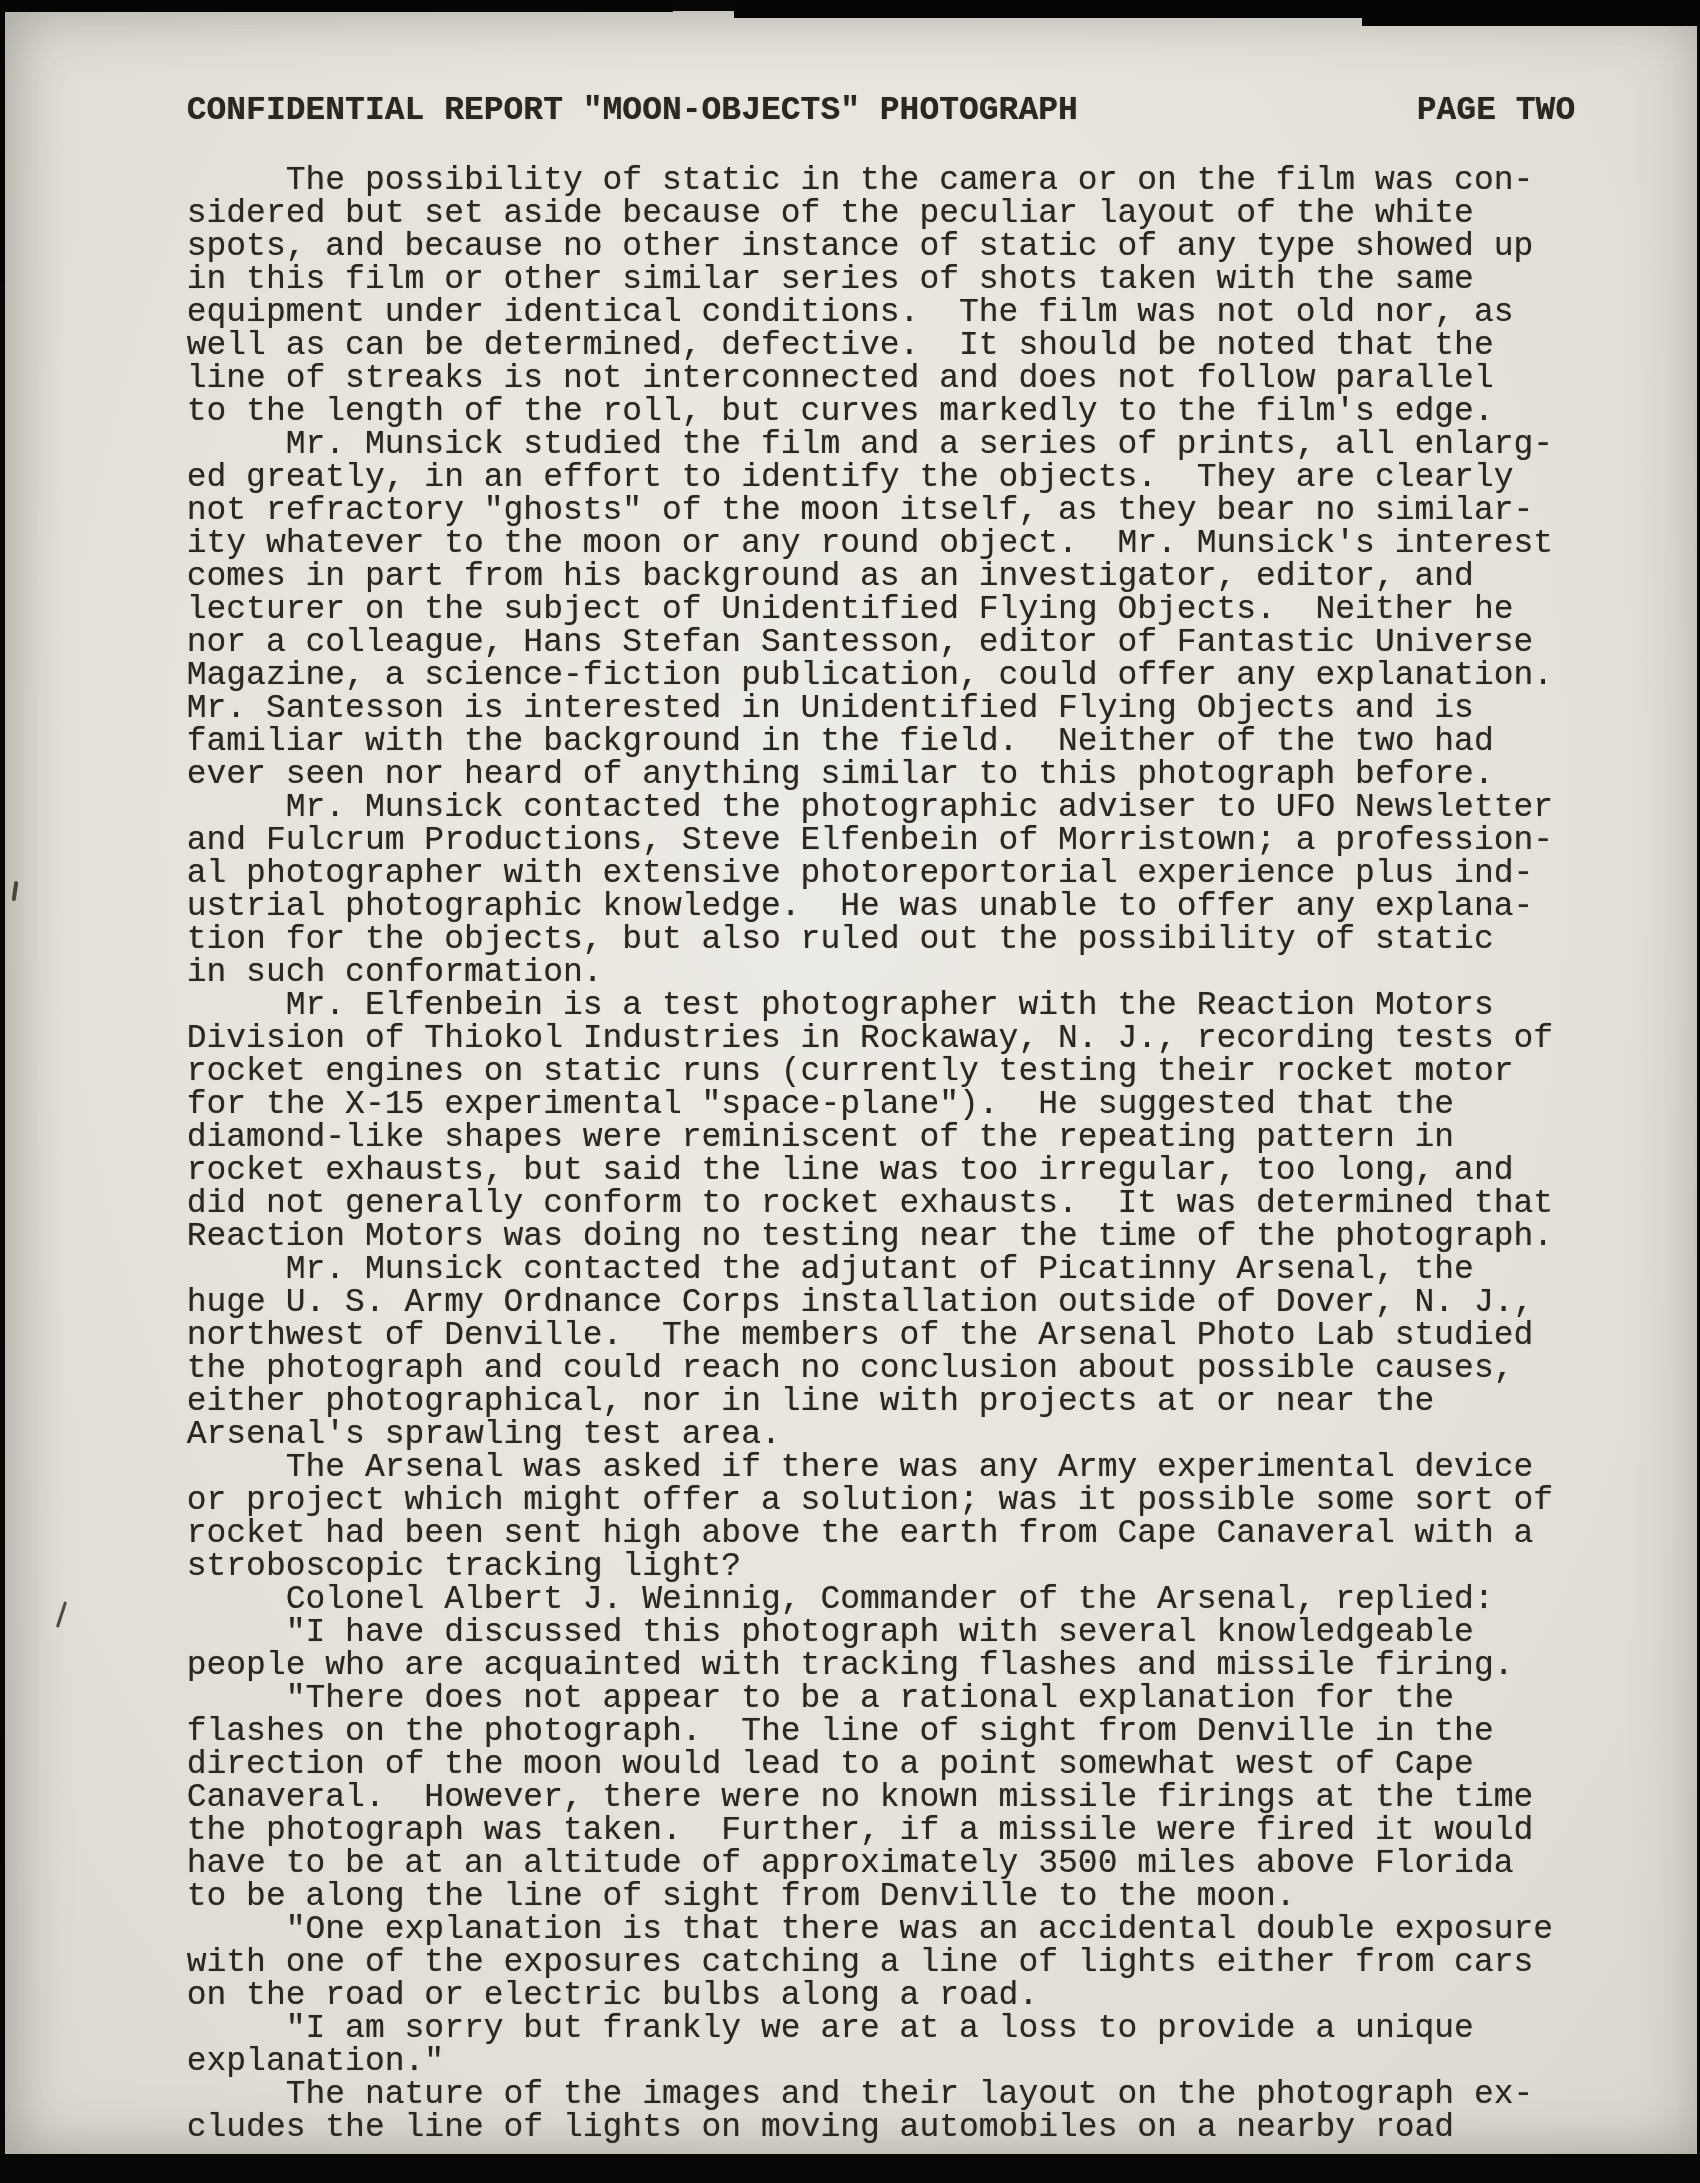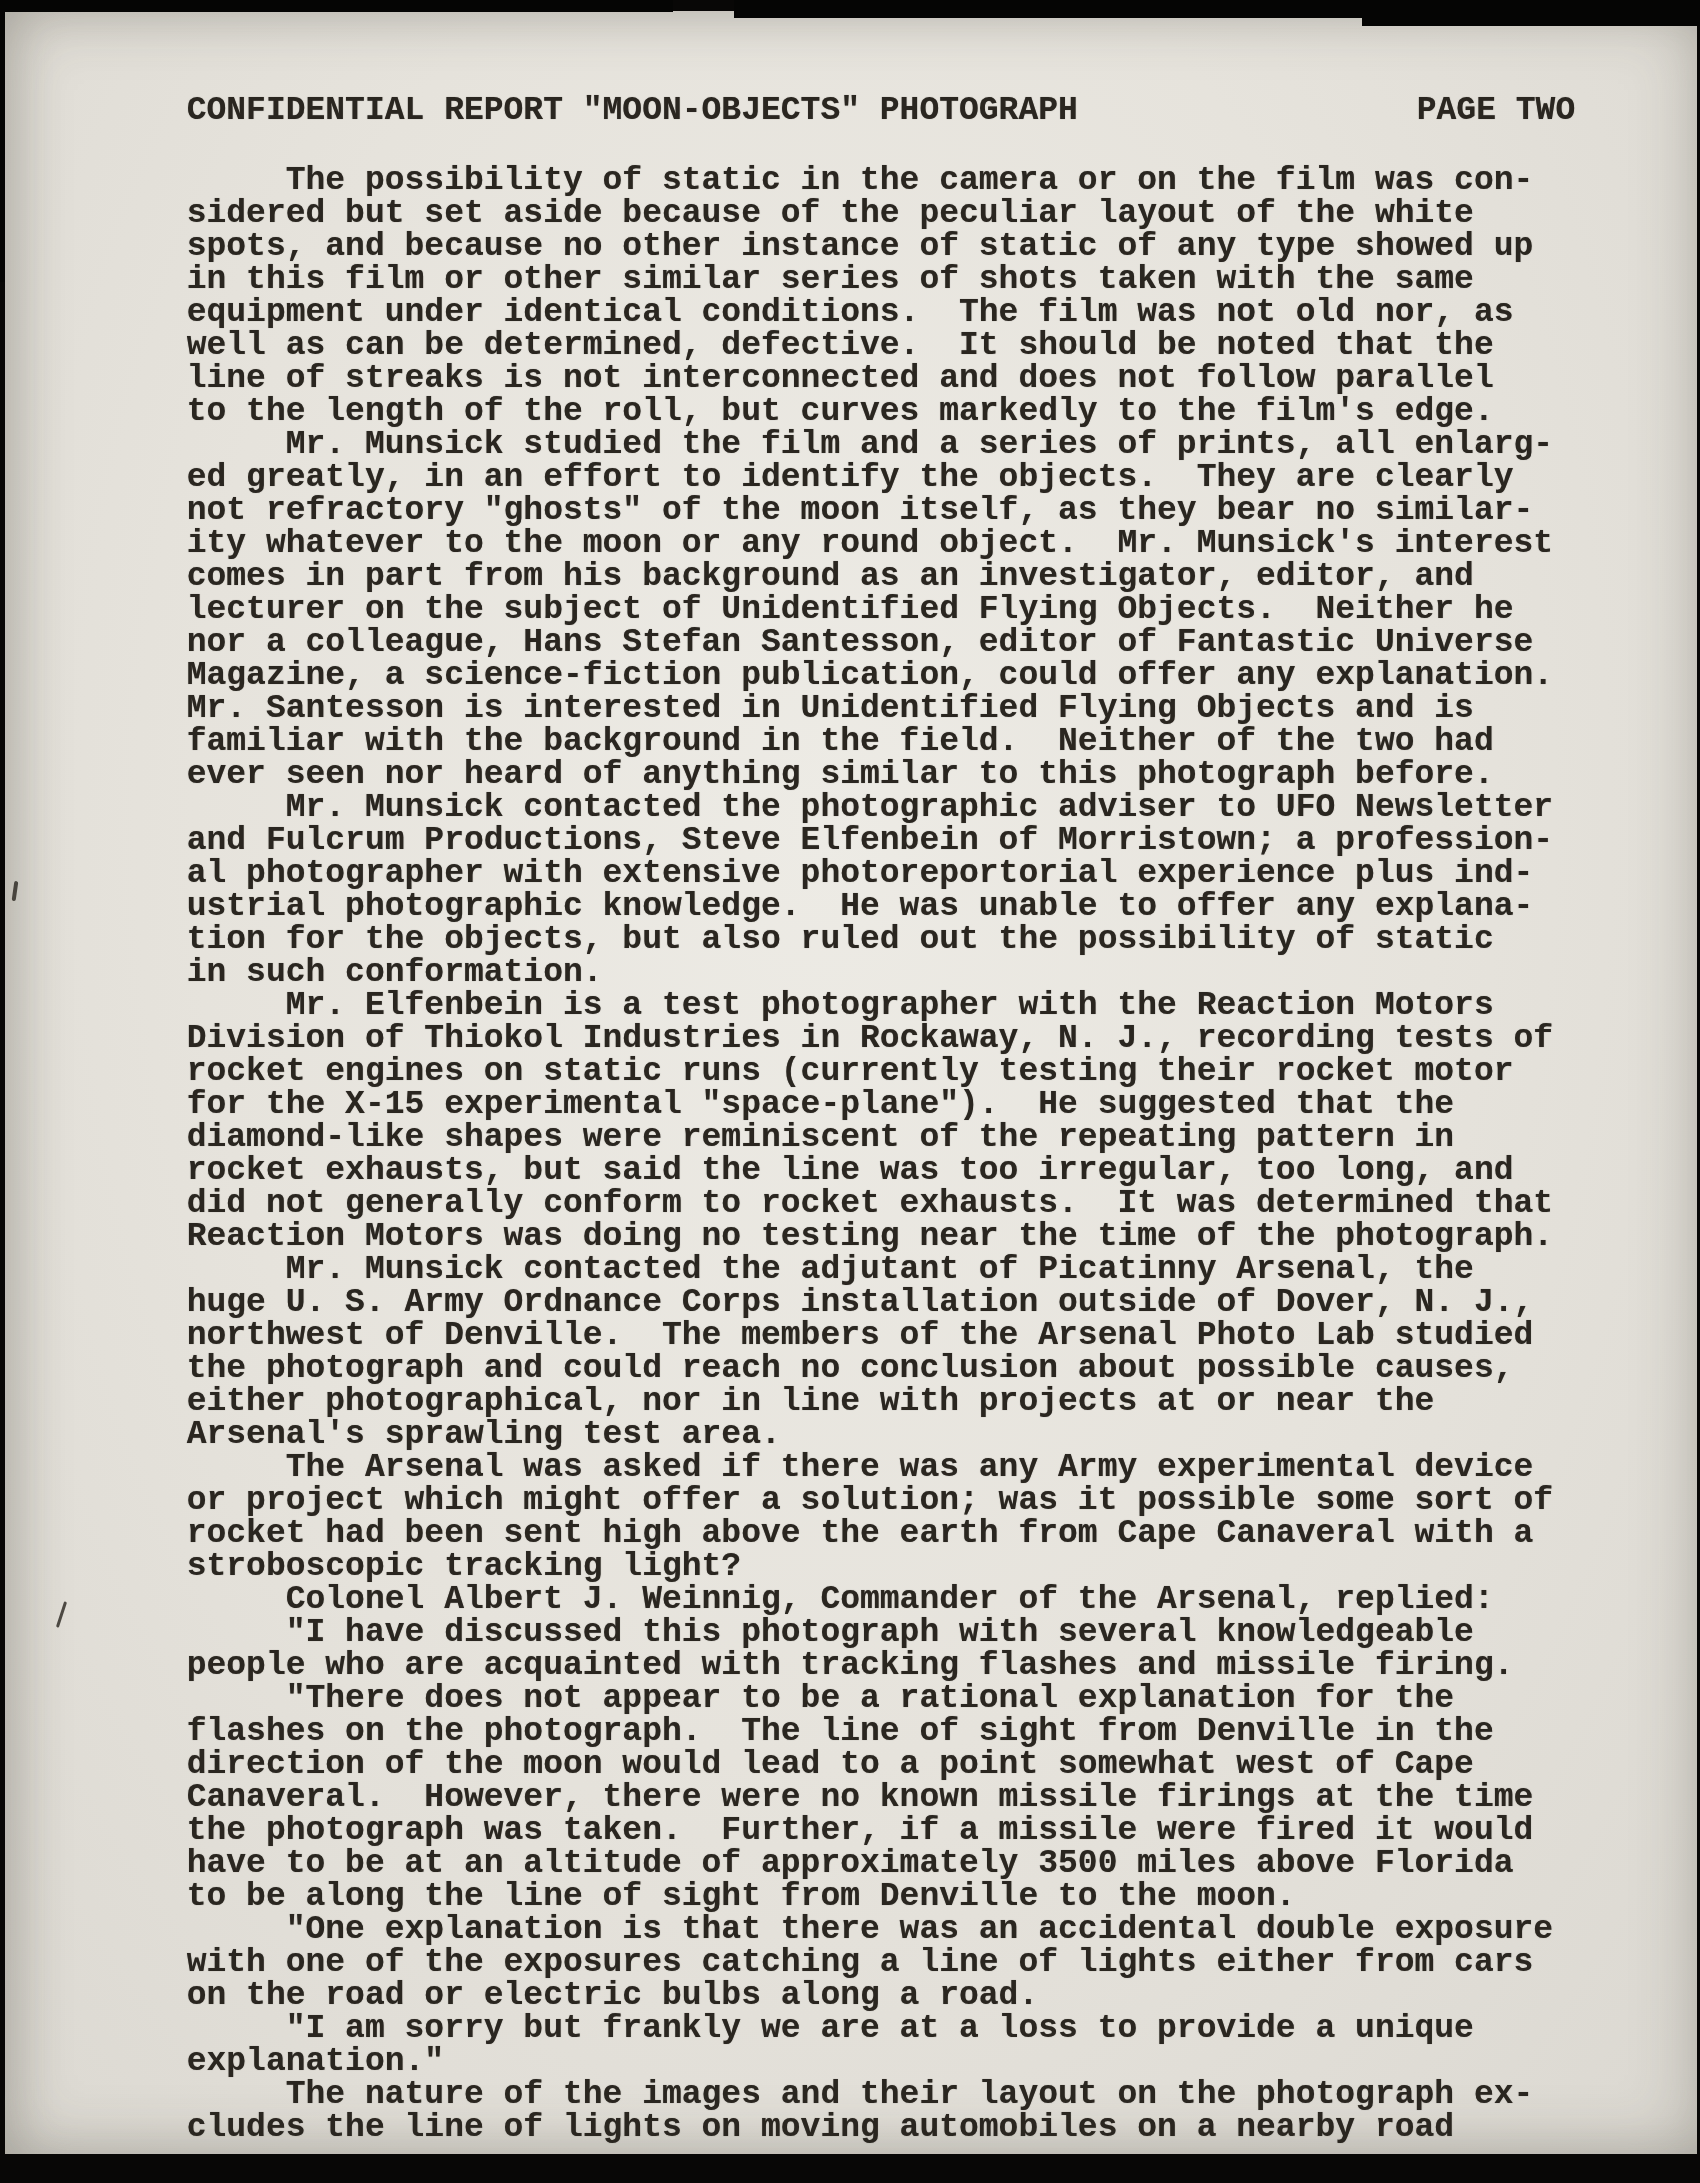--- a/index.html
+++ b/index.html
@@ -47,21 +47,21 @@
     line-height: 33px;
     font-weight: 700;
     color: var(--color-ink, #2a2620);
     text-shadow: 0 0 0.9px rgba(42, 38, 32, 0.55);
     white-space: pre;
   }
   .body-text {
     margin-top: 37px;
     font-size: 33px;
     line-height: 33px;
-    font-weight: 700;
+    font-weight: 400;
     color: var(--color-ink, #2a2620);
     text-shadow: 0 0 0.9px rgba(42, 38, 32, 0.5);
     white-space: pre;
   }
   .line {
     height: 33px;
   }
   .artifact {
     position: absolute;
     background: rgba(40, 36, 30, 0.8);

